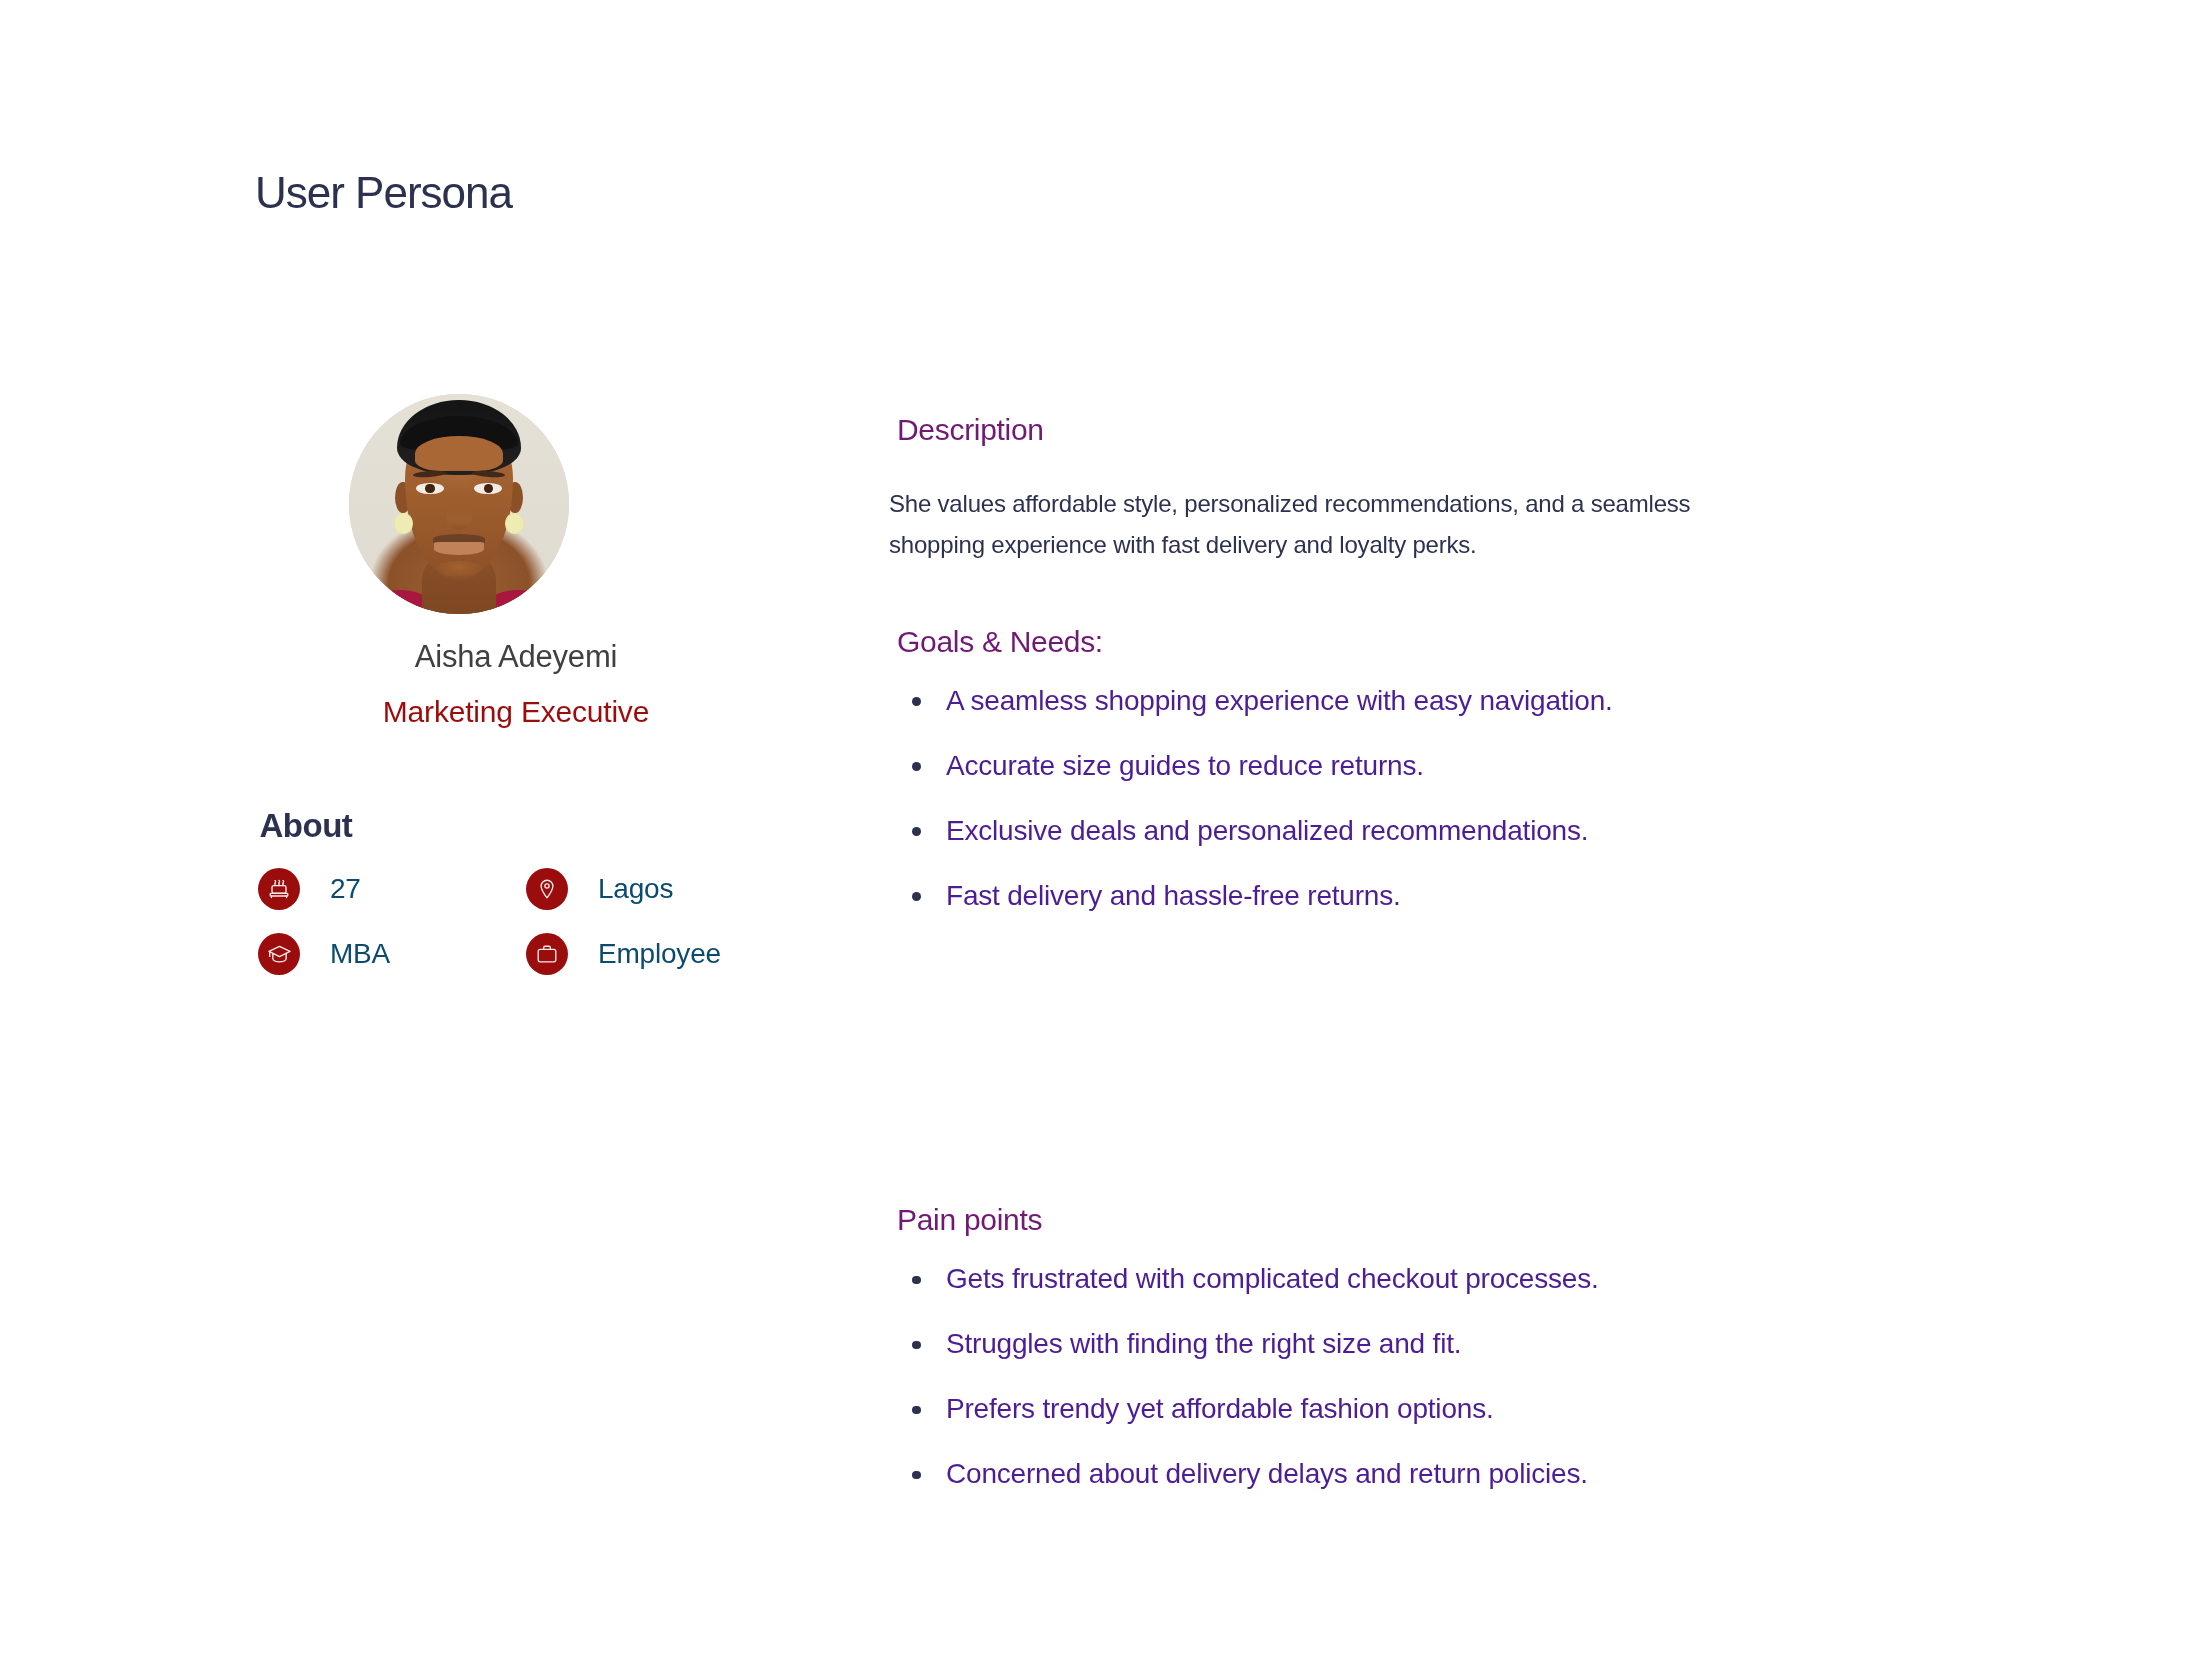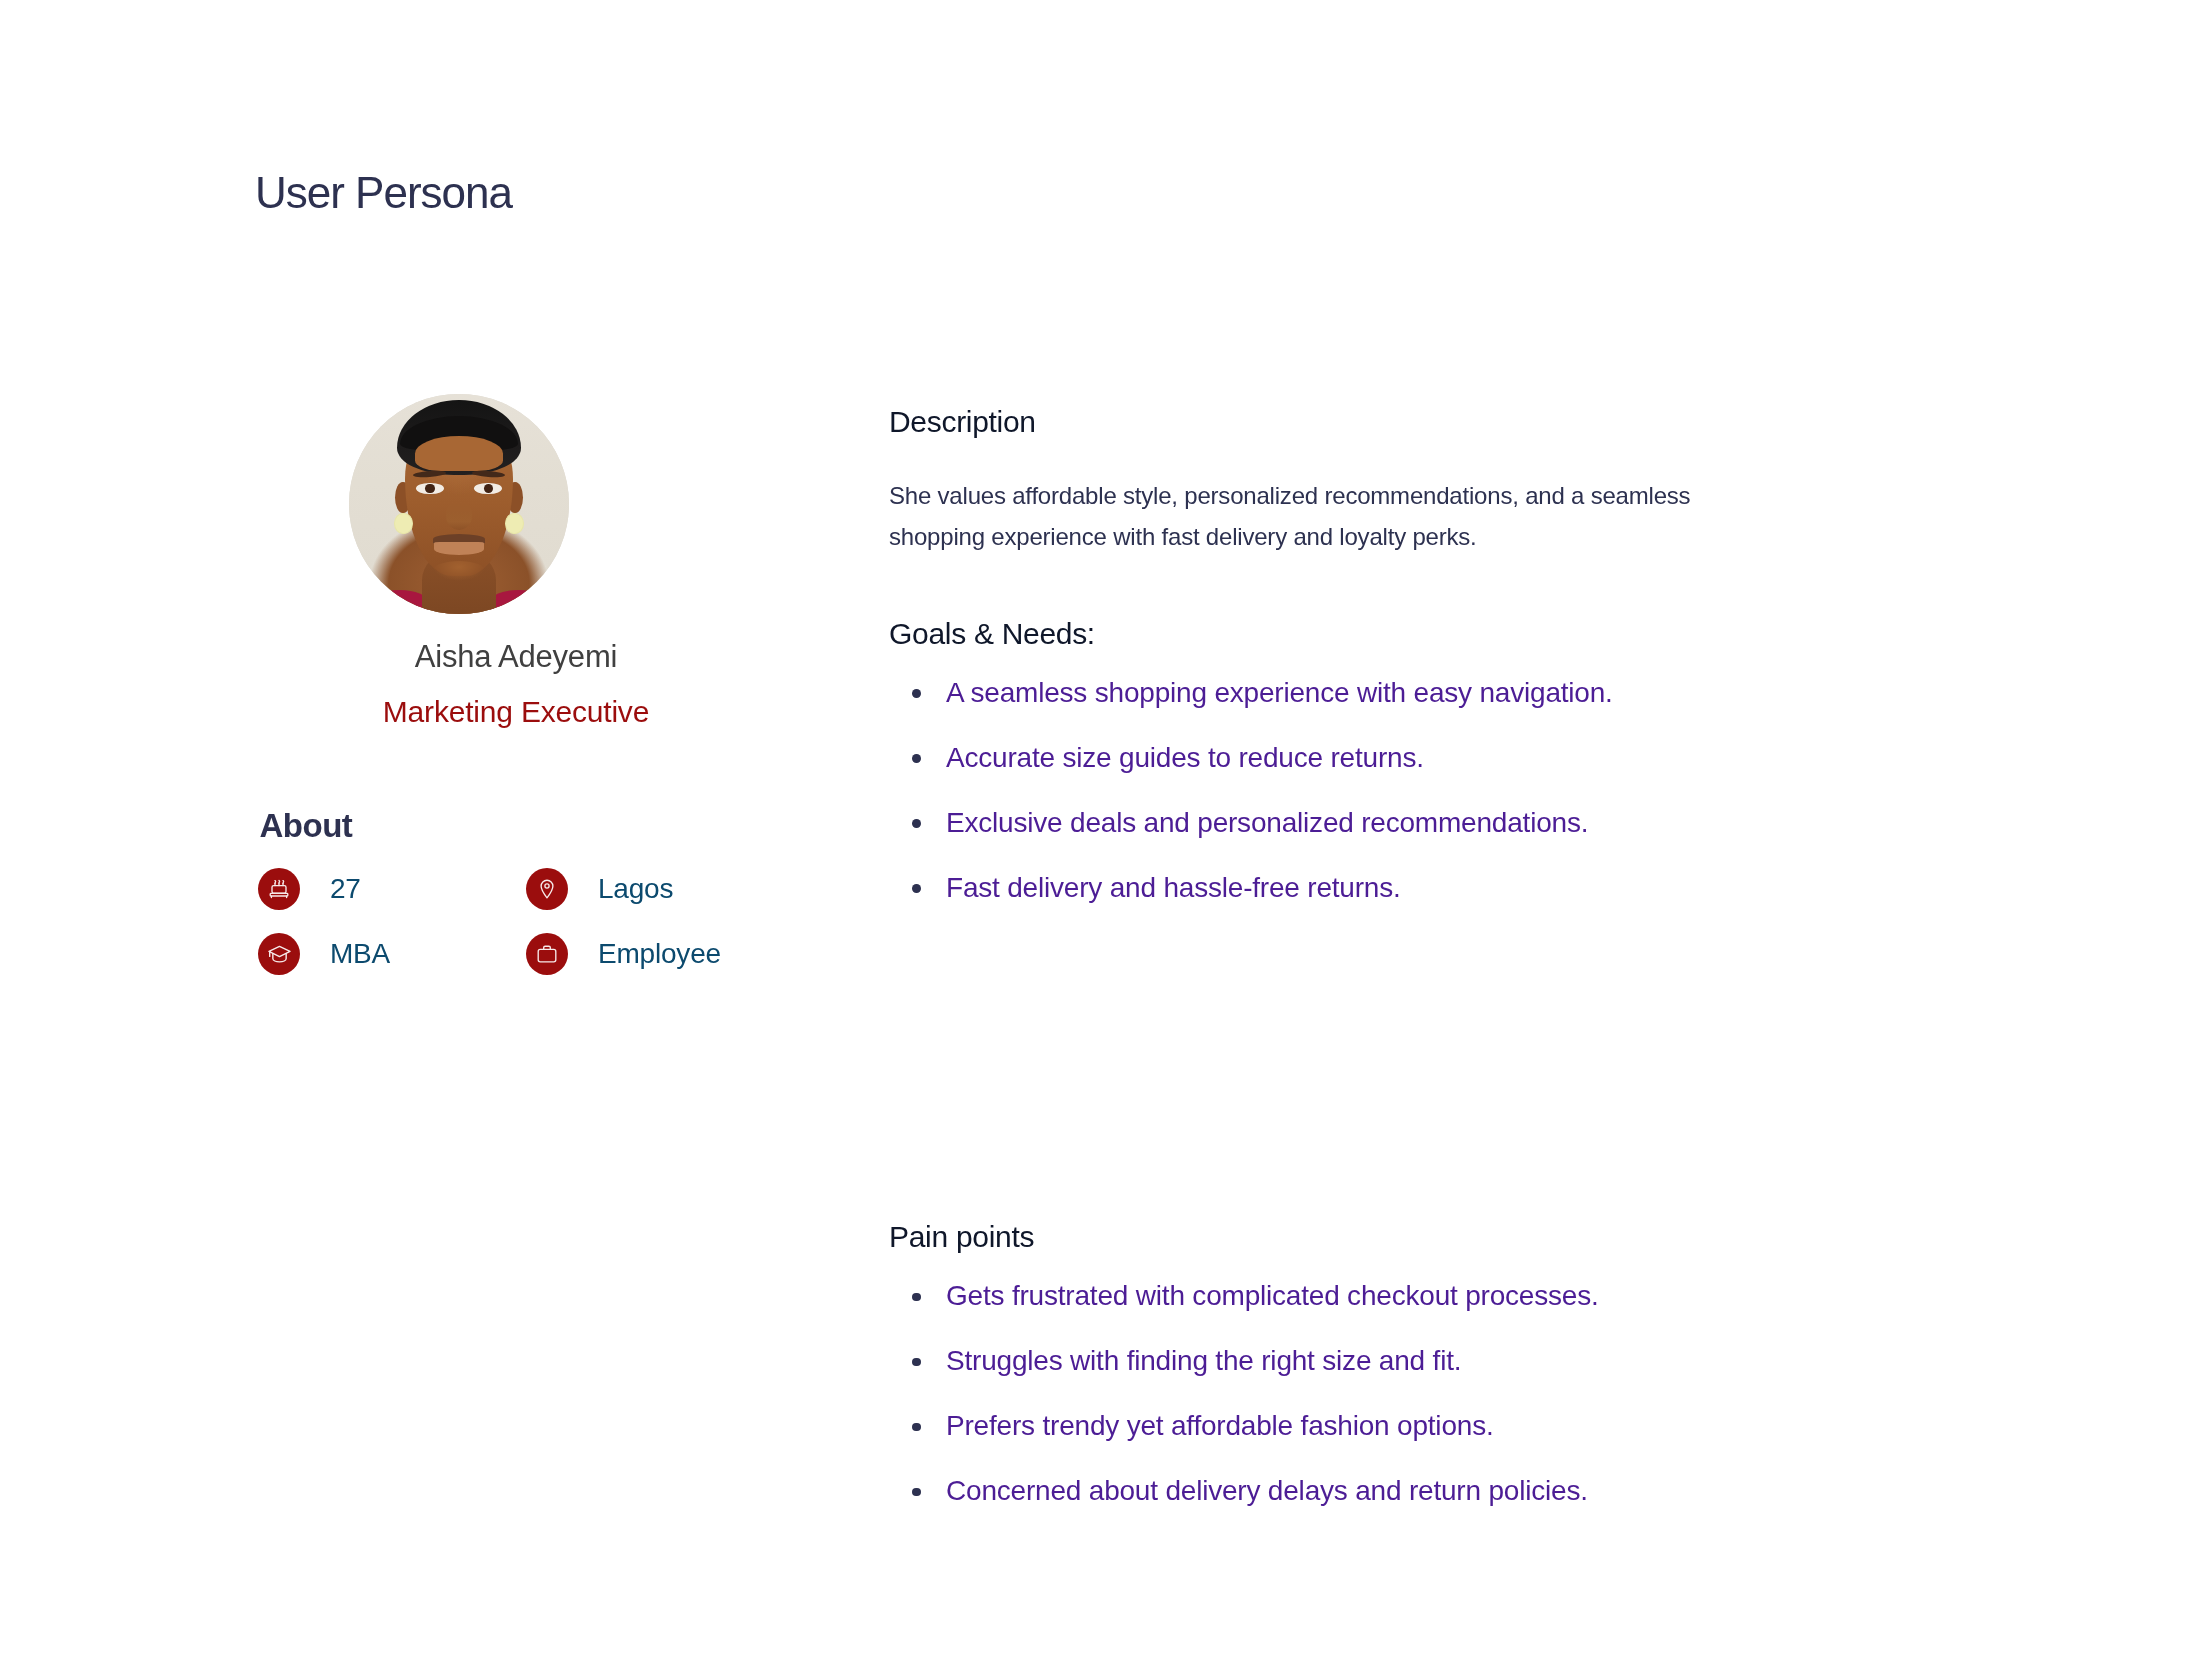--- a/index.html
+++ b/index.html
@@ -260,37 +260,37 @@
   
   .right-col {
     position: absolute;
     left: 889px;
     top: 405px;
     width: 1168px;
   }
   .sec-heading {
     font-size: 30px;
     font-weight: 400;
-    color: #0f172a;
+    color: #701a75;
     letter-spacing: -0.3px;
-    margin: 0;
+    margin: 8px;
   }
   .desc-body {
     margin-top: 36px;
     font-size: 24px;
     font-weight: 400;
     line-height: 1.72;
     color: #2d3150;
     letter-spacing: -0.2px;
     max-width: 827px;
   }
   .sec-heading.goals { margin-top: 59px; }
   .sec-heading.pain  { margin-top: 0; }
 
-  .pain-block { position: absolute; left: 0; top: 815px; width: 1168px; }
+  .pain-block { position: absolute; left: 0; top: 798px; width: 1168px; }
 
   ul.bullets {
     margin: 28px 0 0 0;
     padding: 0 0 0 57px;
     list-style: none;
   }
   ul.bullets li {
     position: relative;
     font-size: 28px;
     font-weight: 400;

